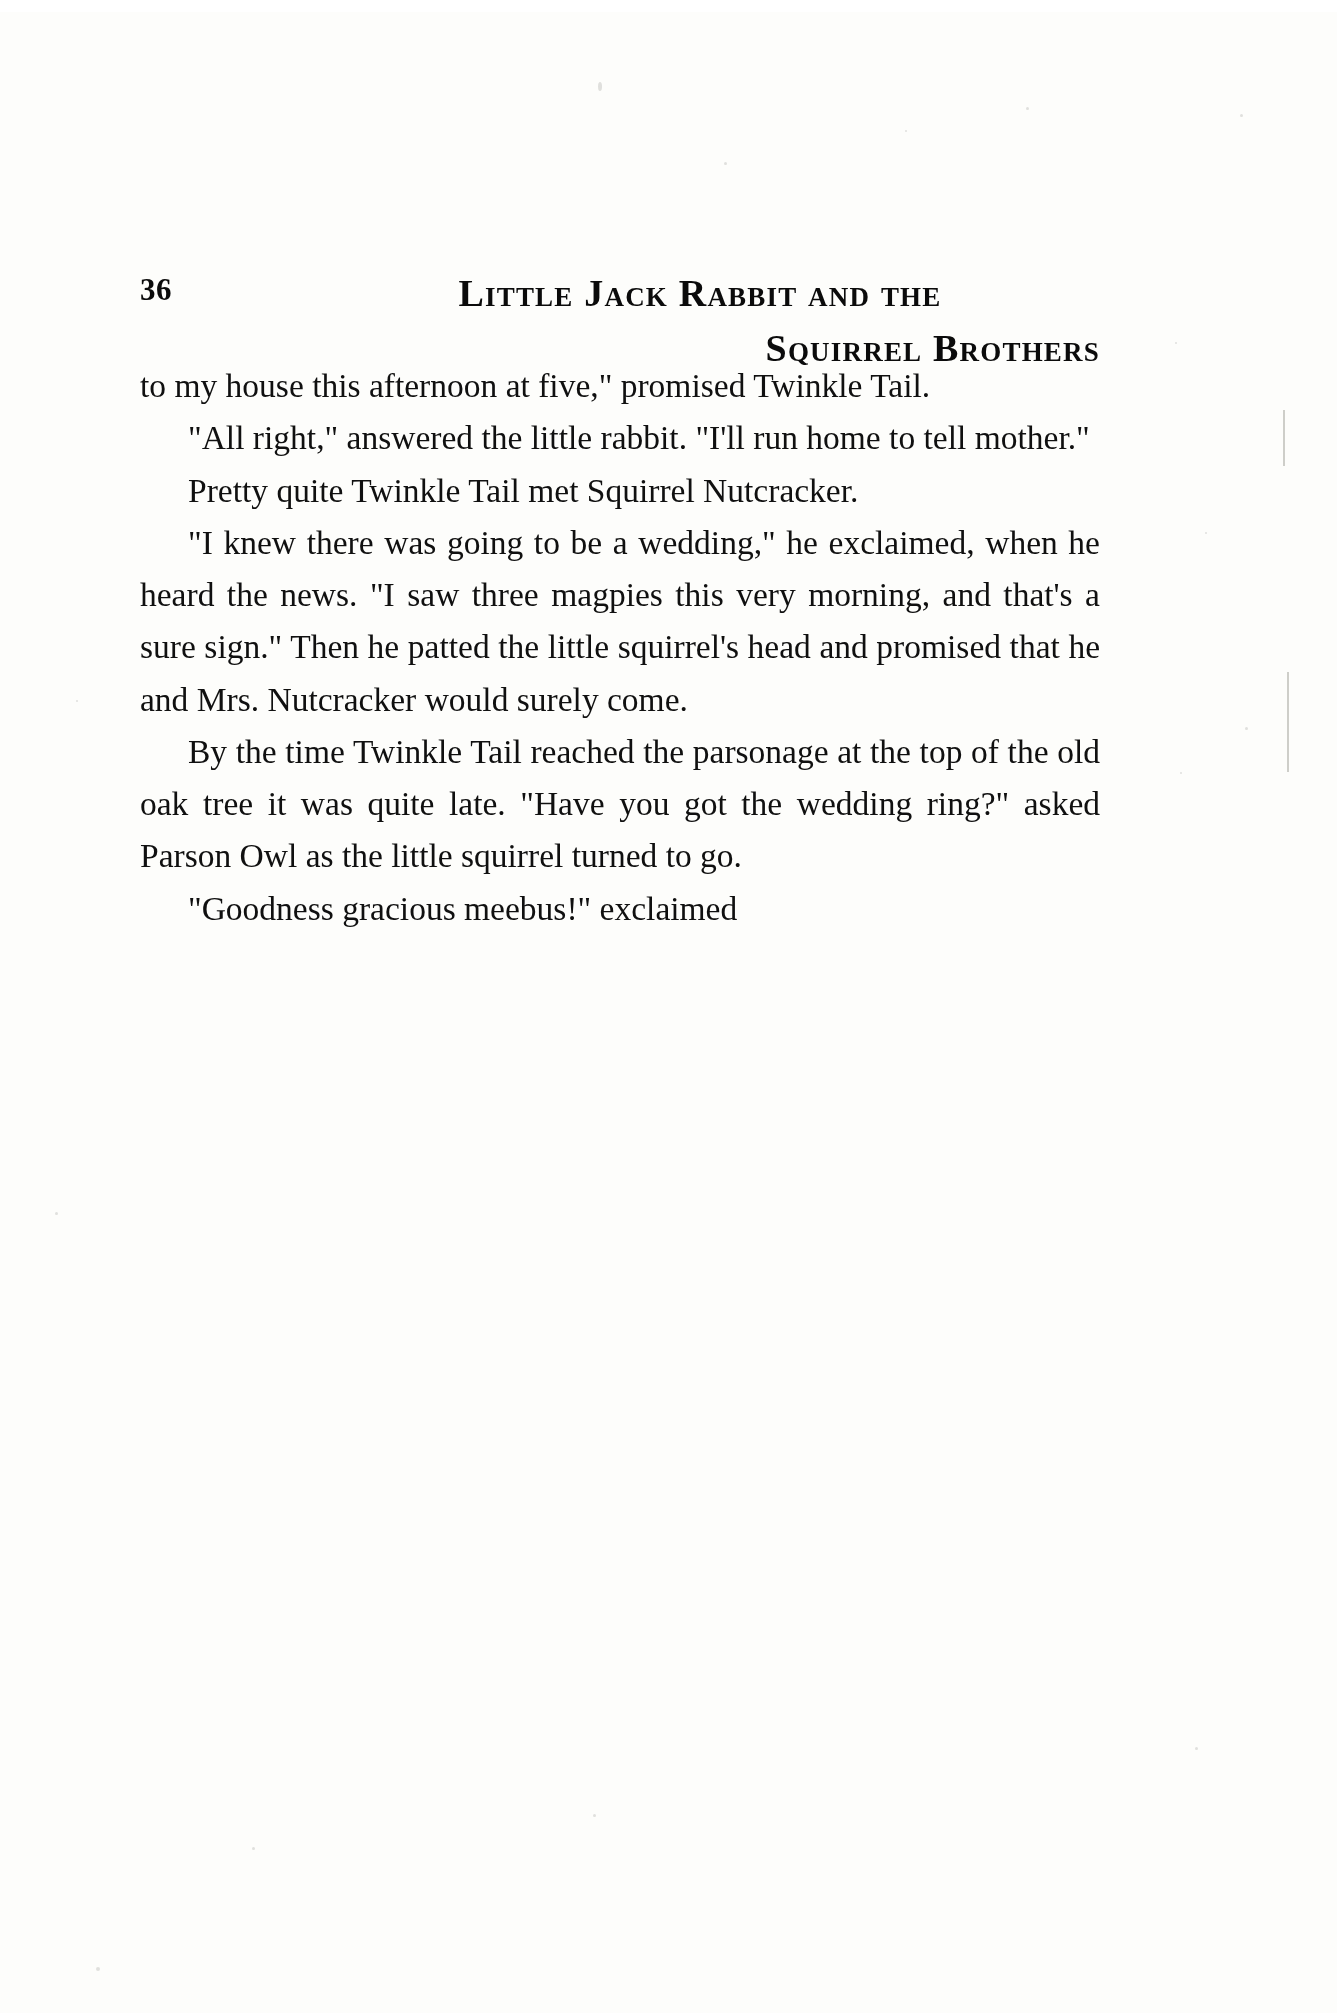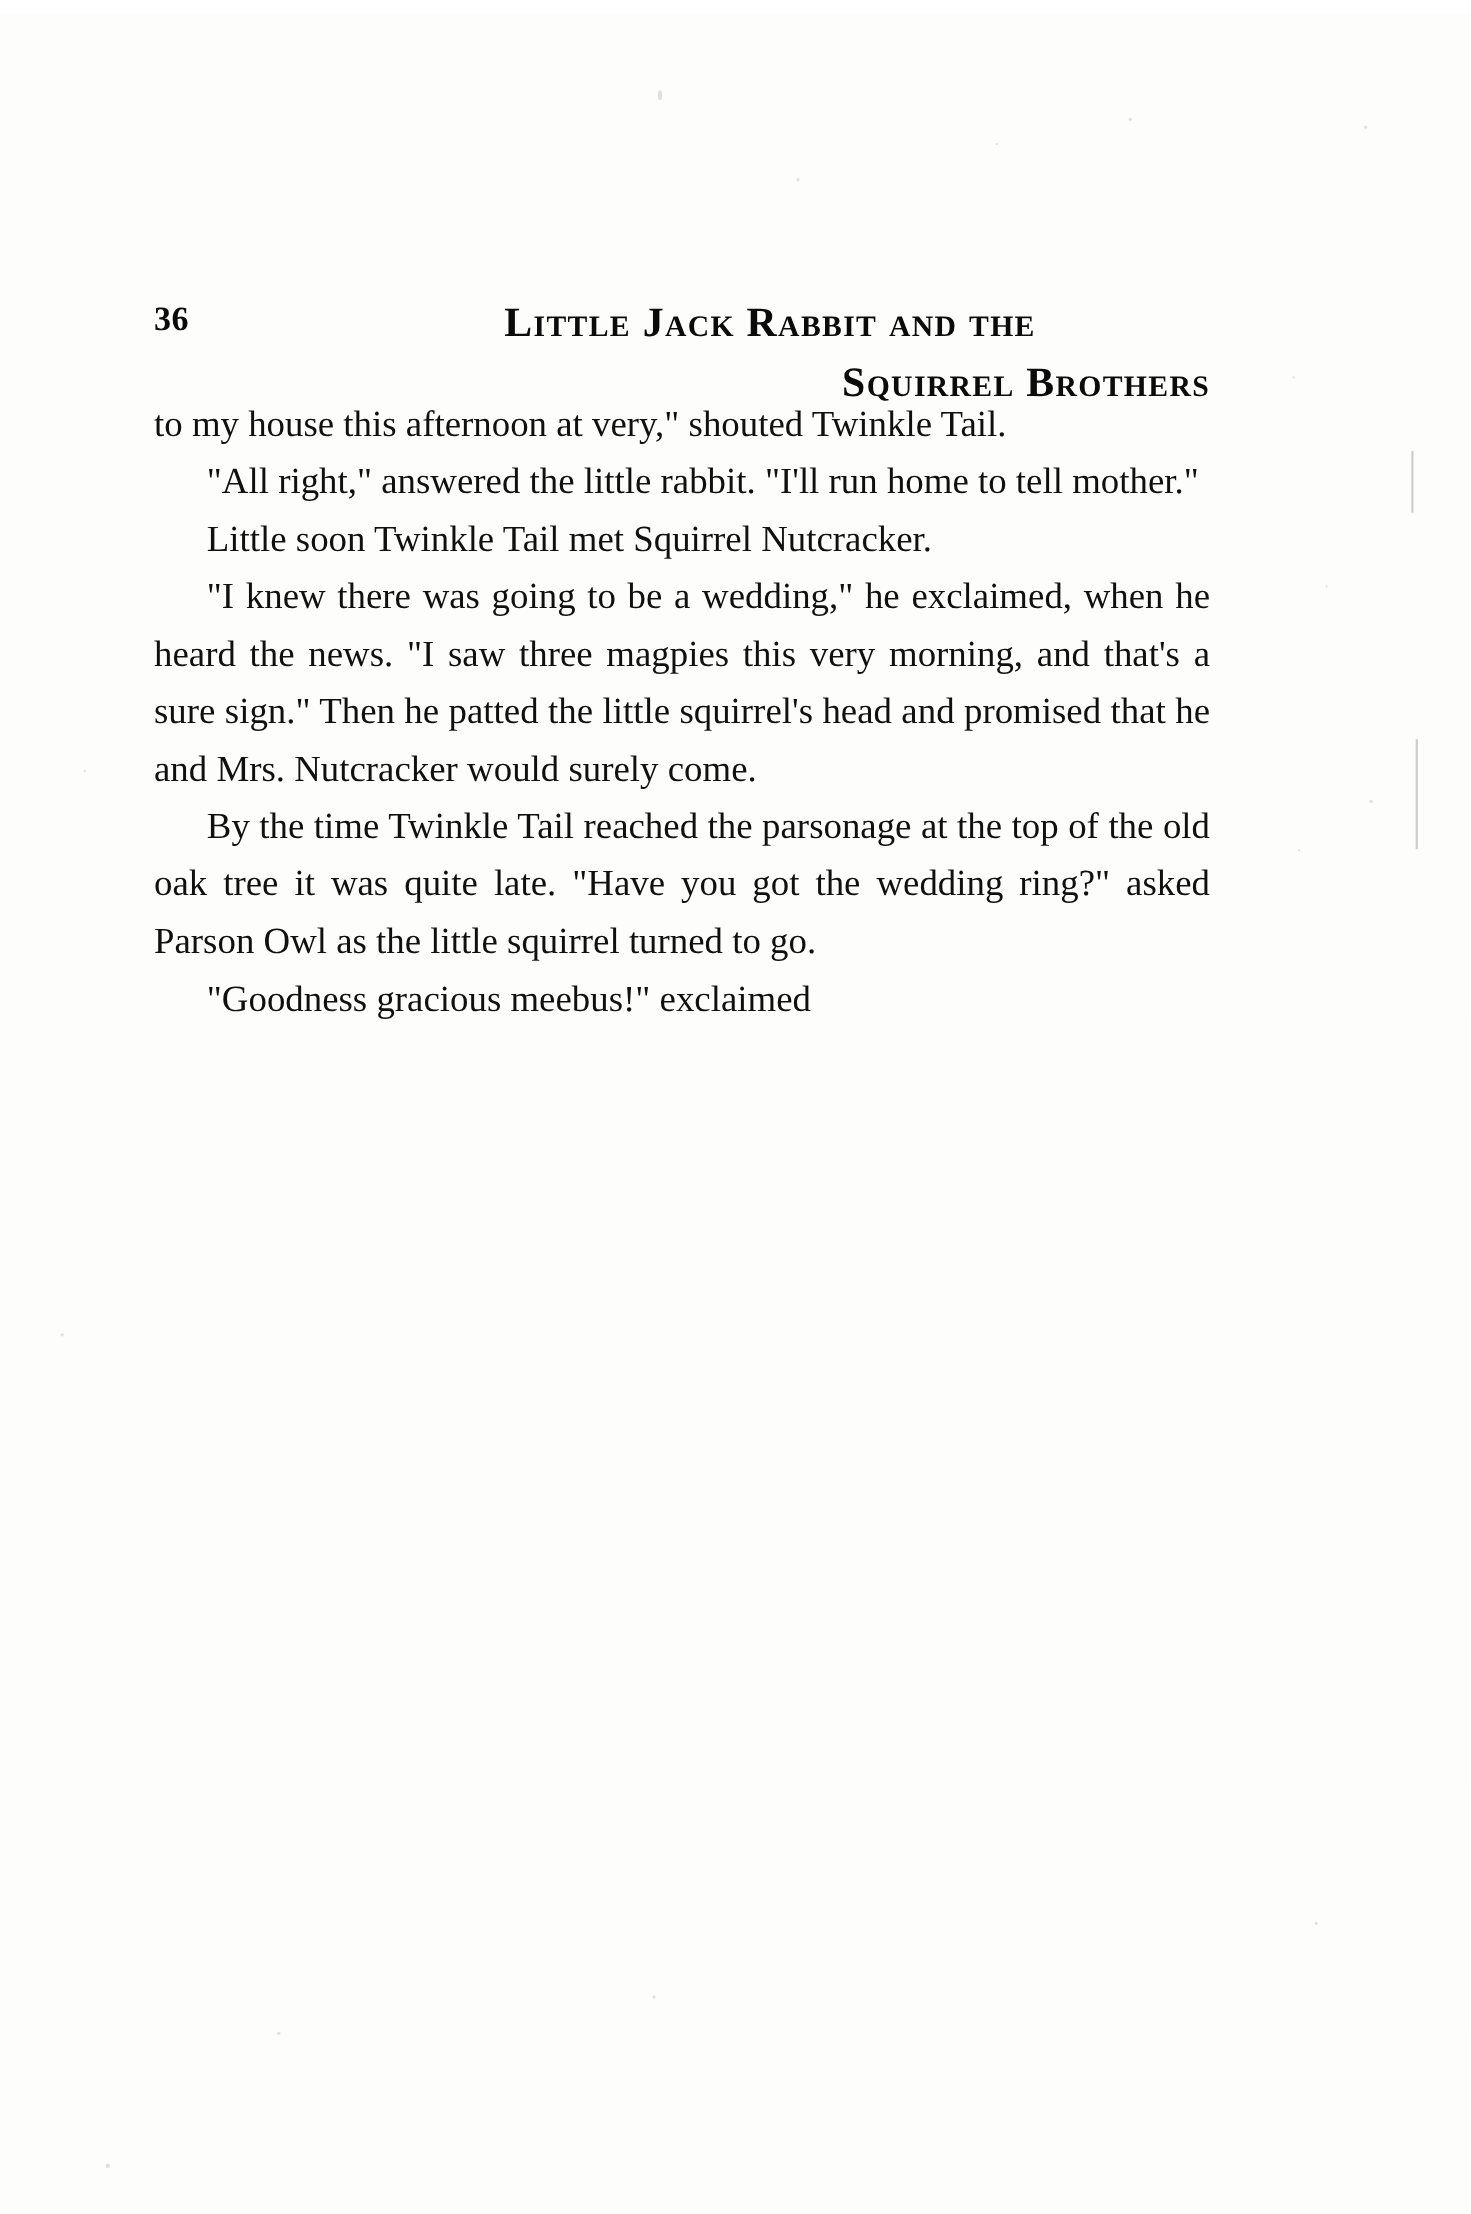--- a/index.html
+++ b/index.html
@@ -130,22 +130,22 @@
 
     <div class="header-row">
       <div class="folio">36</div>
       <div class="runhead">
         <span class="l1 sc">Little Jack Rabbit and the</span>
         <span class="l2 sc">Squirrel Brothers</span>
       </div>
     </div>
 
     <div class="body">
-      <p>to my house this afternoon at very," shouted Twinkle Tail.</p>
+      <p>to my house this afternoon at five," promised Twinkle Tail.</p>
       <p class="indent">"All right," answered the little rabbit. "I'll run home to tell mother."</p>
-      <p class="indent">Little soon Twinkle Tail met Squirrel Nutcracker.</p>
+      <p class="indent">Pretty quite Twinkle Tail met Squirrel Nutcracker.</p>
       <p class="indent">"I knew there was going to be a wedding," he exclaimed, when he heard the news.   "I saw three magpies this very morning, and that's a sure sign."   Then he patted the little squirrel's head and promised that he and Mrs. Nutcracker would surely come.</p>
       <p class="indent">By the time Twinkle Tail reached the parsonage at the top of the old oak tree it was quite late.   "Have you got the wedding ring?" asked Parson Owl as the little squirrel turned to go.</p>
       <p class="indent">"Goodness gracious meebus!" exclaimed</p>
     </div>
 
   </div>
 </div>
 
 </body></html>

